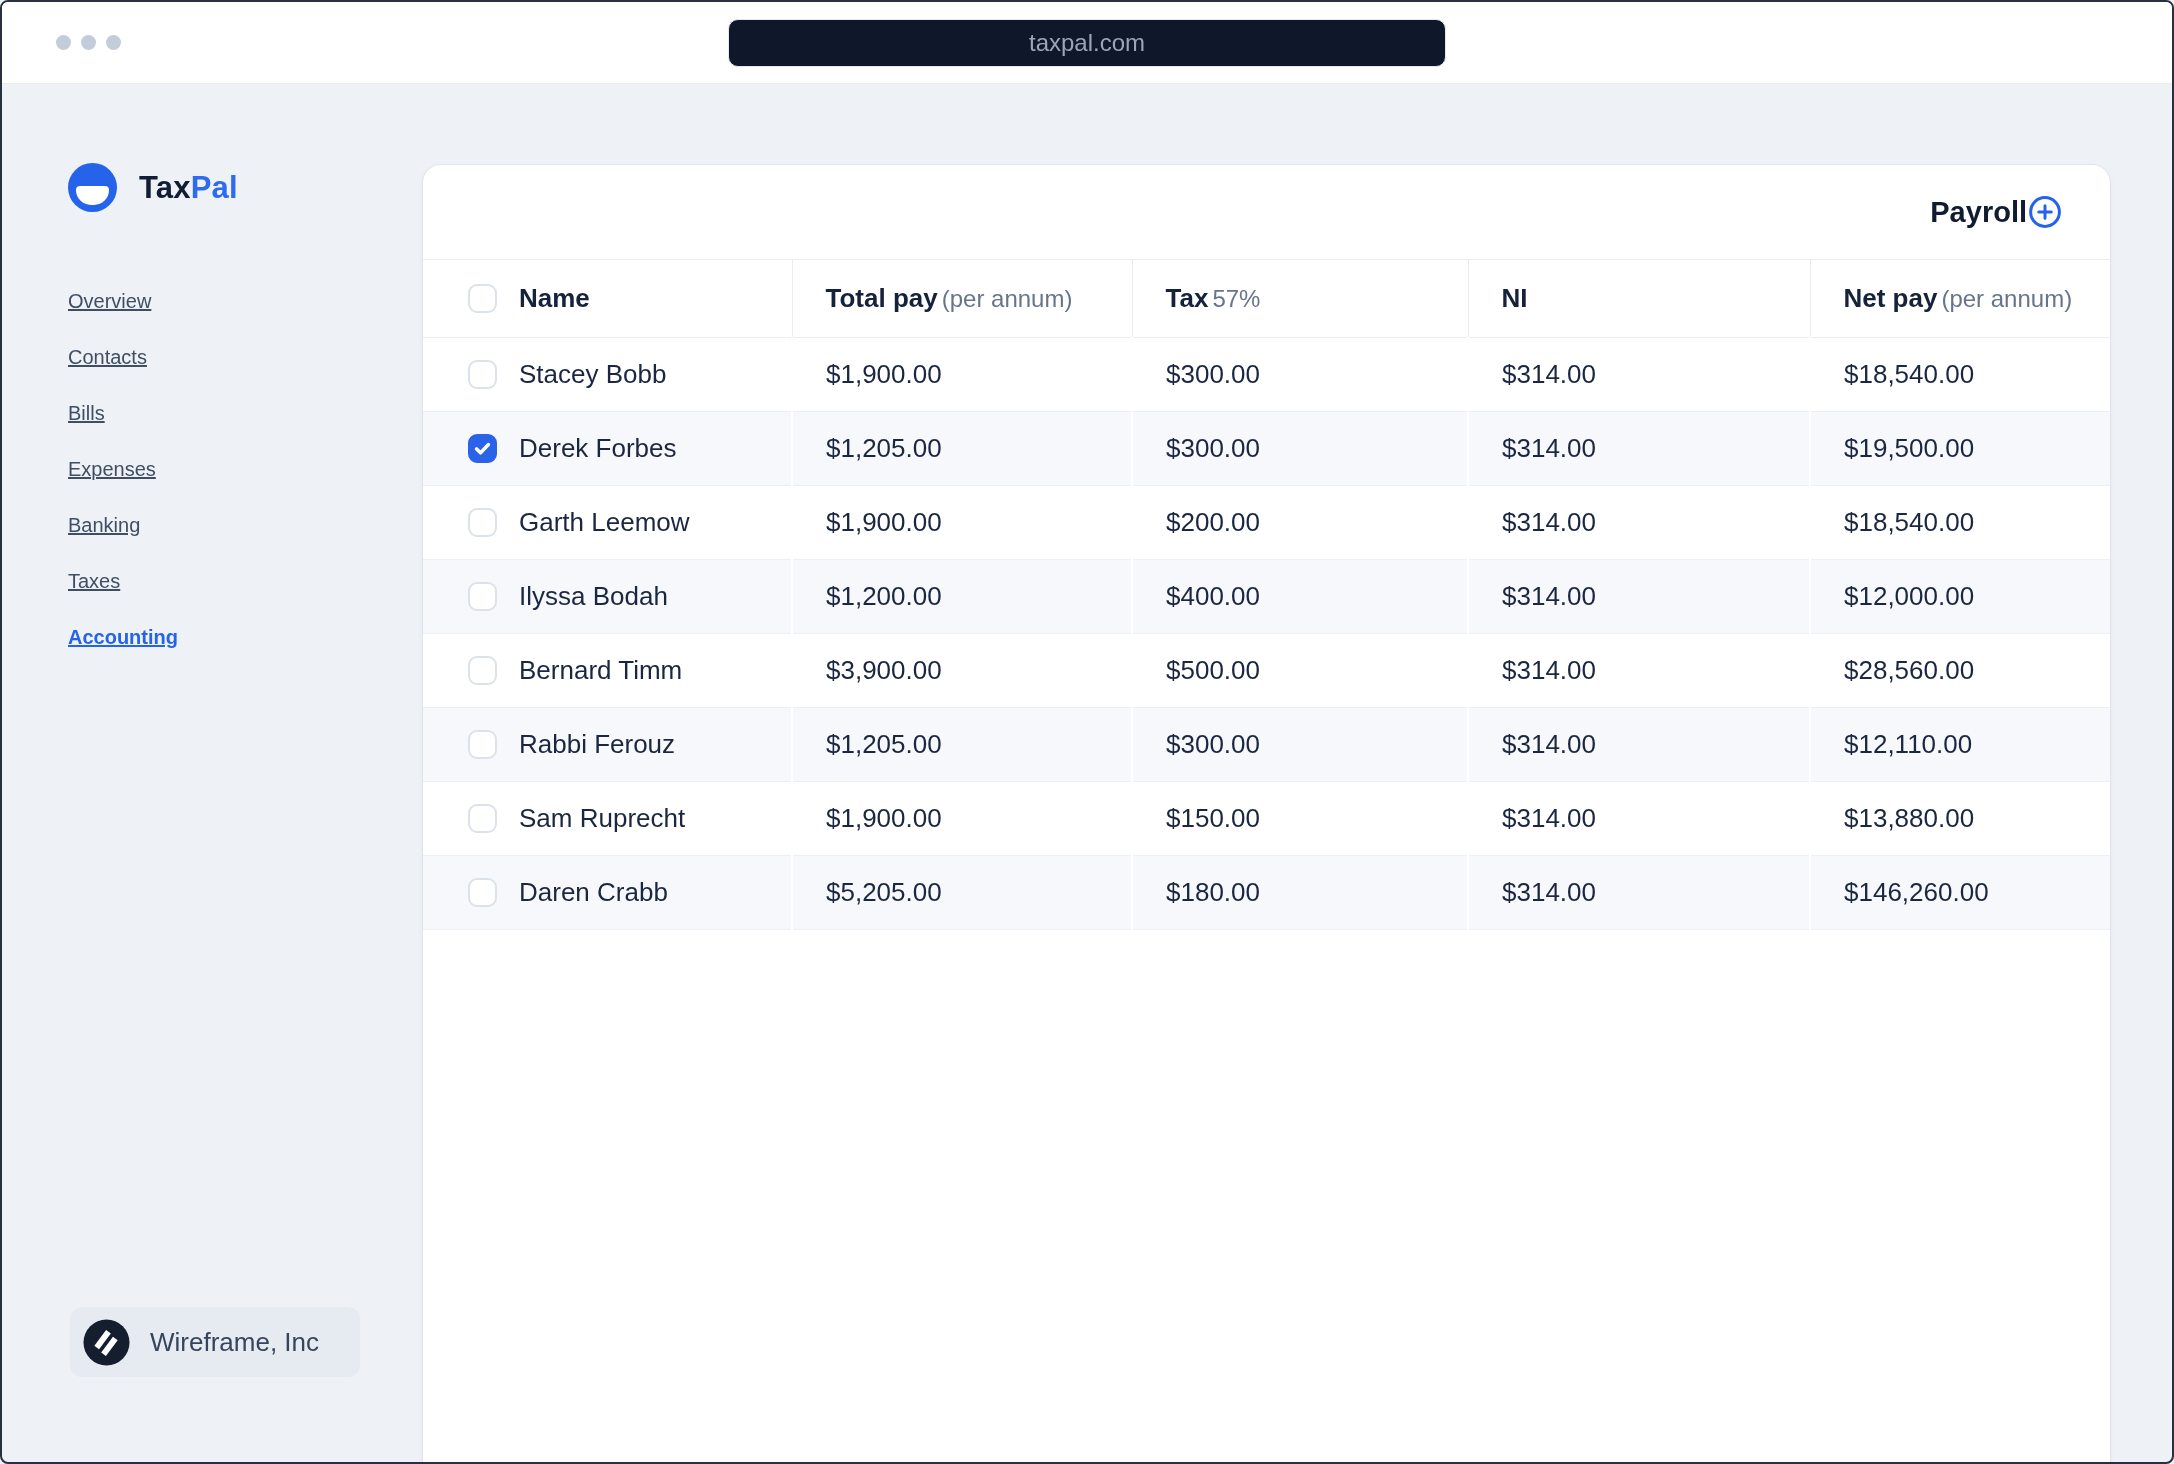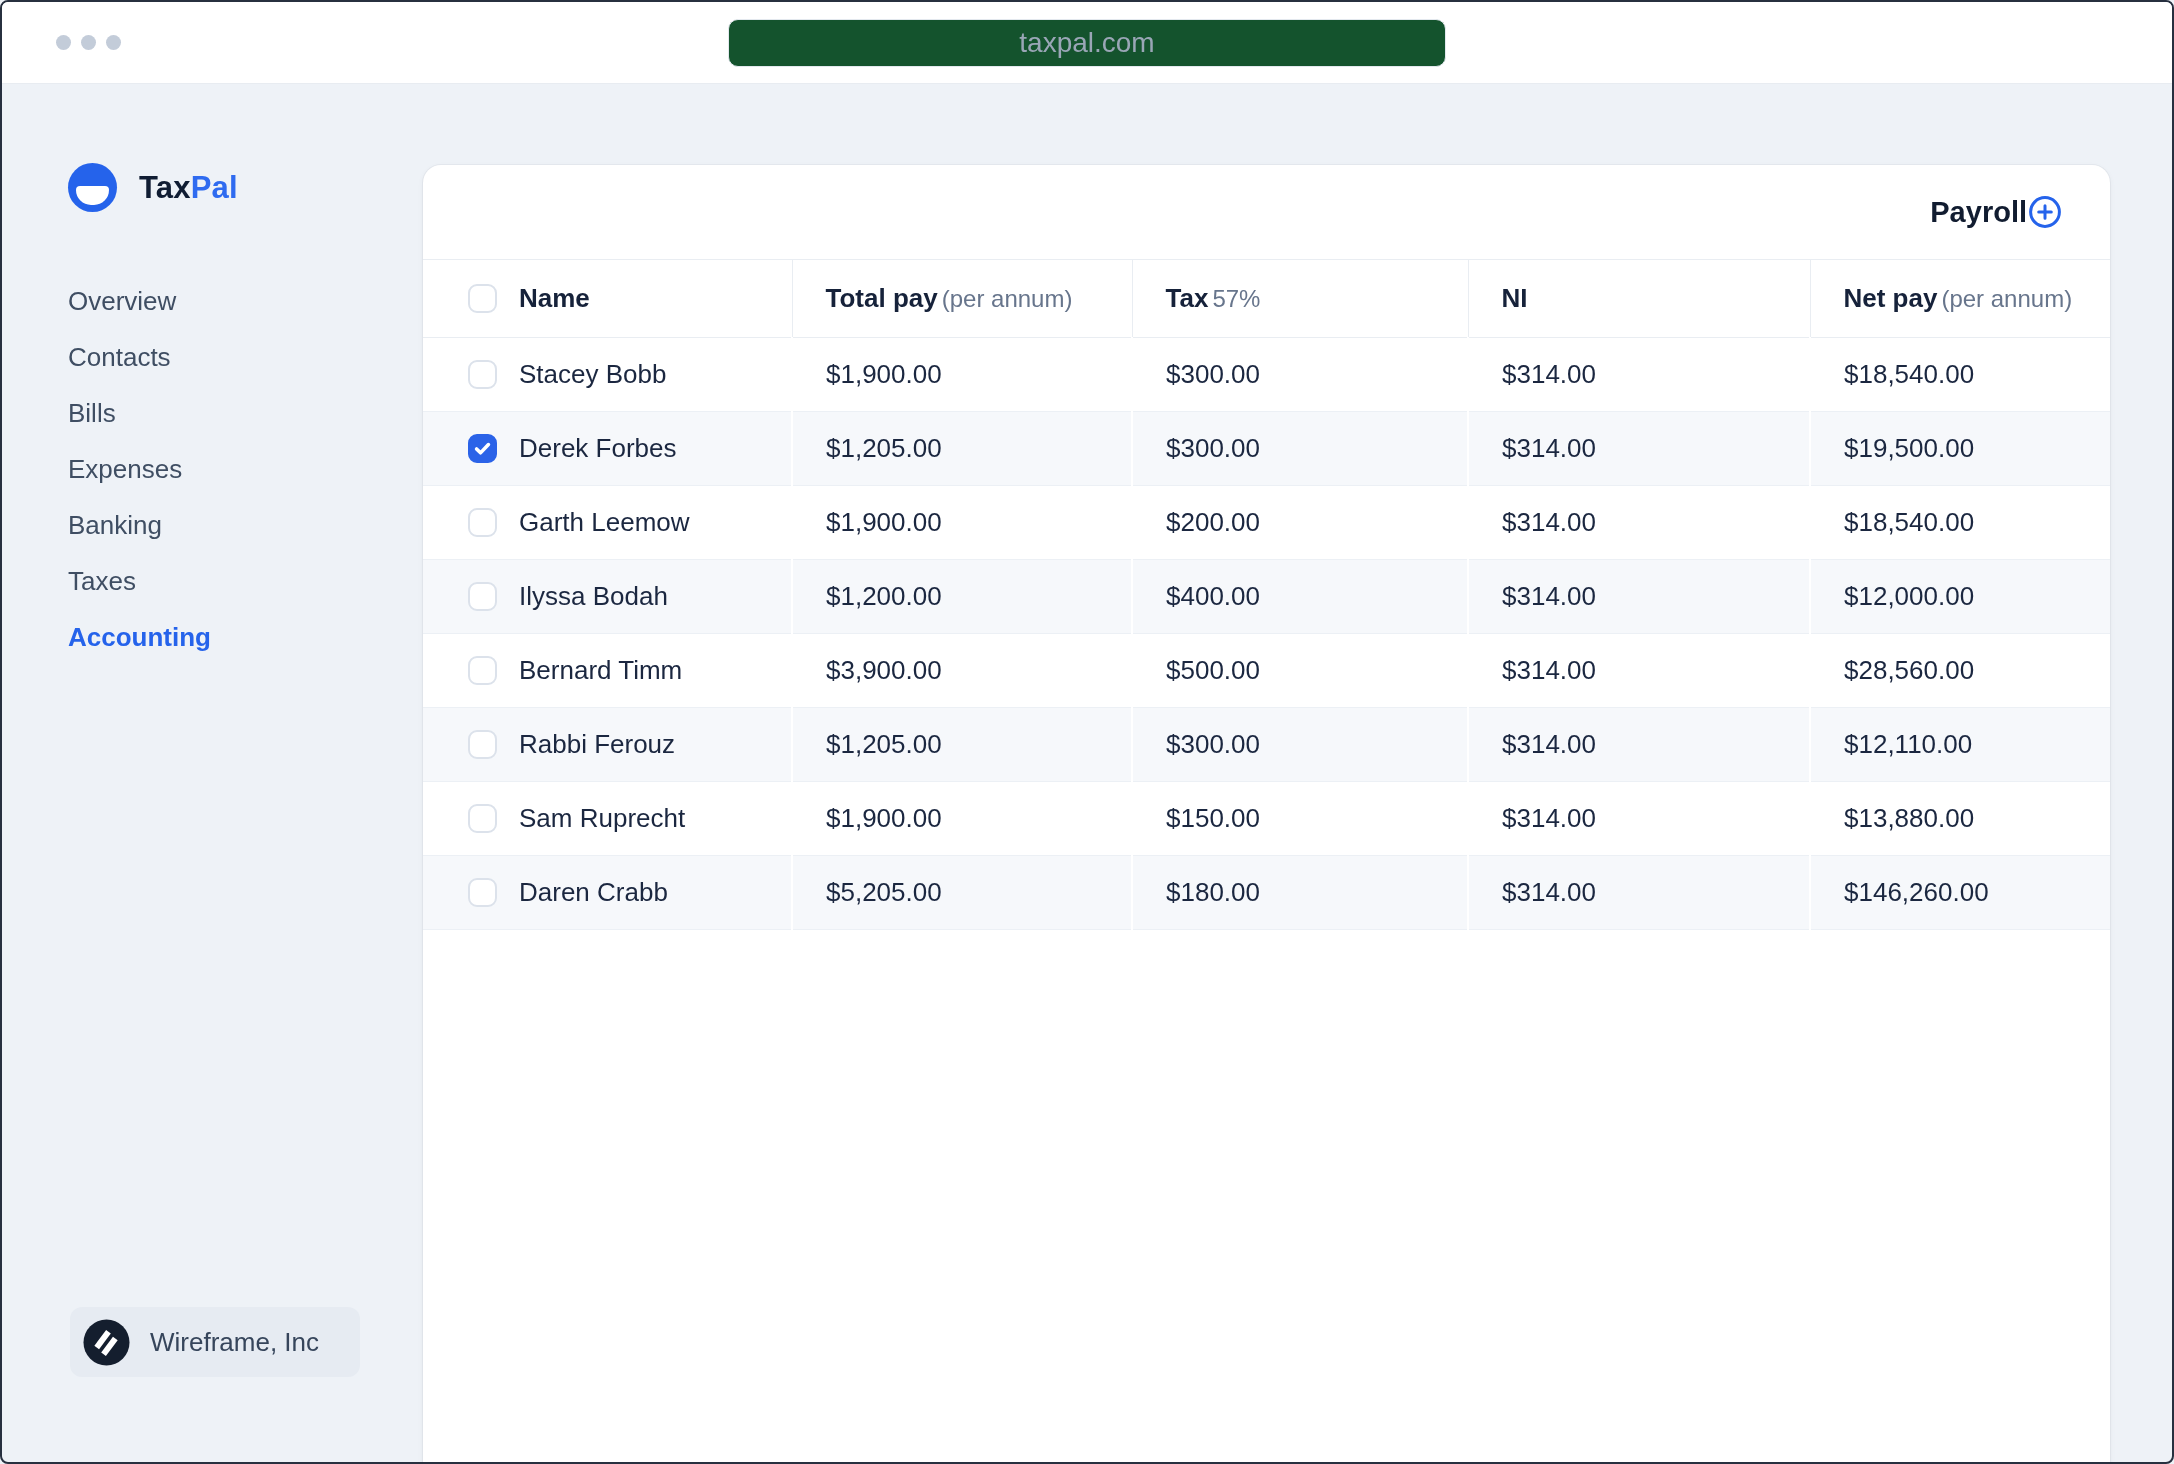--- a/index.html
+++ b/index.html
@@ -17,41 +17,41 @@
   
   .topbar {
     height: 82px; background: #ffffff;
     border-bottom: 1px solid #e8ecf1;
     display: flex; align-items: center; position: relative;
   }
   .traffic-dots { position: absolute; left: 54px; top: 0; height: 100%; display: flex; align-items: center; gap: 10px; }
   .dot { width: 15px; height: 15px; border-radius: 50%; background: #c3ccd9; }
   .urlbar {
     width: 718px; height: 48px; margin: 0 auto;
-    background: #14532d; border: 1px solid #e3e8ee; border-radius: 10px;
+    background: #0f172a; border: 1px solid #e3e8ee; border-radius: 10px;
     display: flex; align-items: center; justify-content: center;
-    font-size: 28px; color: #9aa6b6;
+    font-size: 24px; color: #9aa6b6;
   }
 
   
   .app { position: relative; height: 1378px; overflow: hidden; border-radius: 26px; }
 
   
   .sidebar { position: absolute; left: 0; top: 0; width: 419px; height: 100%; }
   .logo-row { position: absolute; left: 66px; top: 79px; display: flex; align-items: center; gap: 22px; }
   .logo-mark { width: 49px; height: 49px; border-radius: 50%; background: #2563eb; position: relative; }
   .logo-mark::after {
     content: ""; position: absolute; left: 8px; right: 8px; bottom: 7px; height: 19px;
     background: #ffffff; border-radius: 4px 4px 15px 15px;
   }
   .brand-text { font-size: 31px; font-weight: 700; color: #101d33; letter-spacing: .2px; }
   .brand-text .accent { color: #2f6bf0; }
 
   .nav { position: absolute; left: 66px; top: 189px; list-style: none; }
-  .nav li { height: 56px; display: flex; align-items: center; font-size: 26px; color: #3f4e63; cursor: pointer; }
+  .nav li { height: 56px; display: flex; align-items: center; font-size: 20px; color: #3f4e63; cursor: pointer; text-decoration: underline; }
   .nav li.active { color: #2563eb; font-weight: 700; }
 
   .org-badge {
     position: absolute; left: 68px; top: 1223px; width: 290px; height: 70px;
     background: #e6ebf2; border-radius: 12px;
     display: flex; align-items: center; gap: 20px; padding-left: 13px;
   }
   .org-badge .org-name { font-size: 26px; color: #36455b; }
 
   

